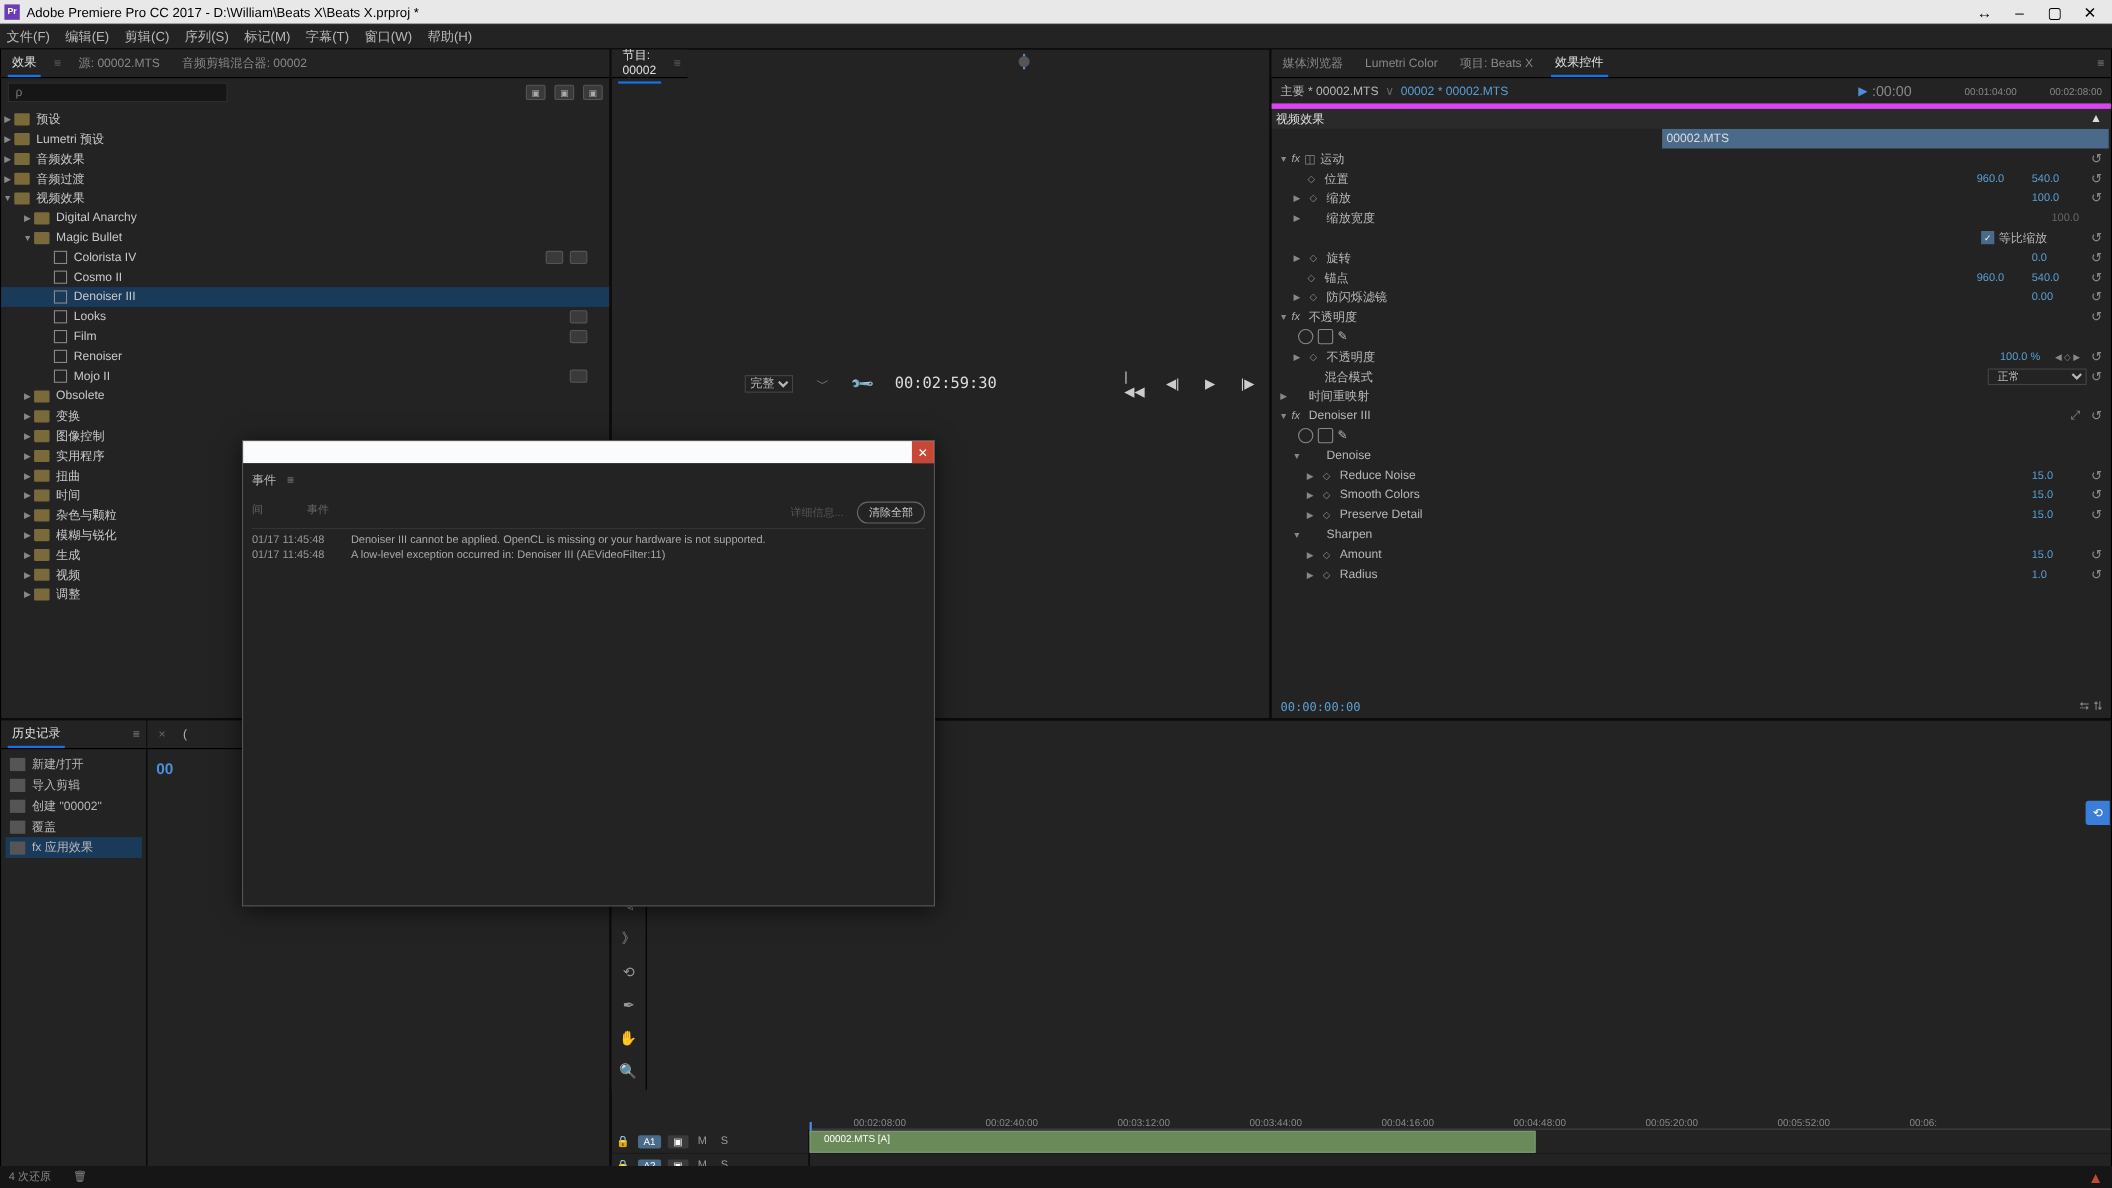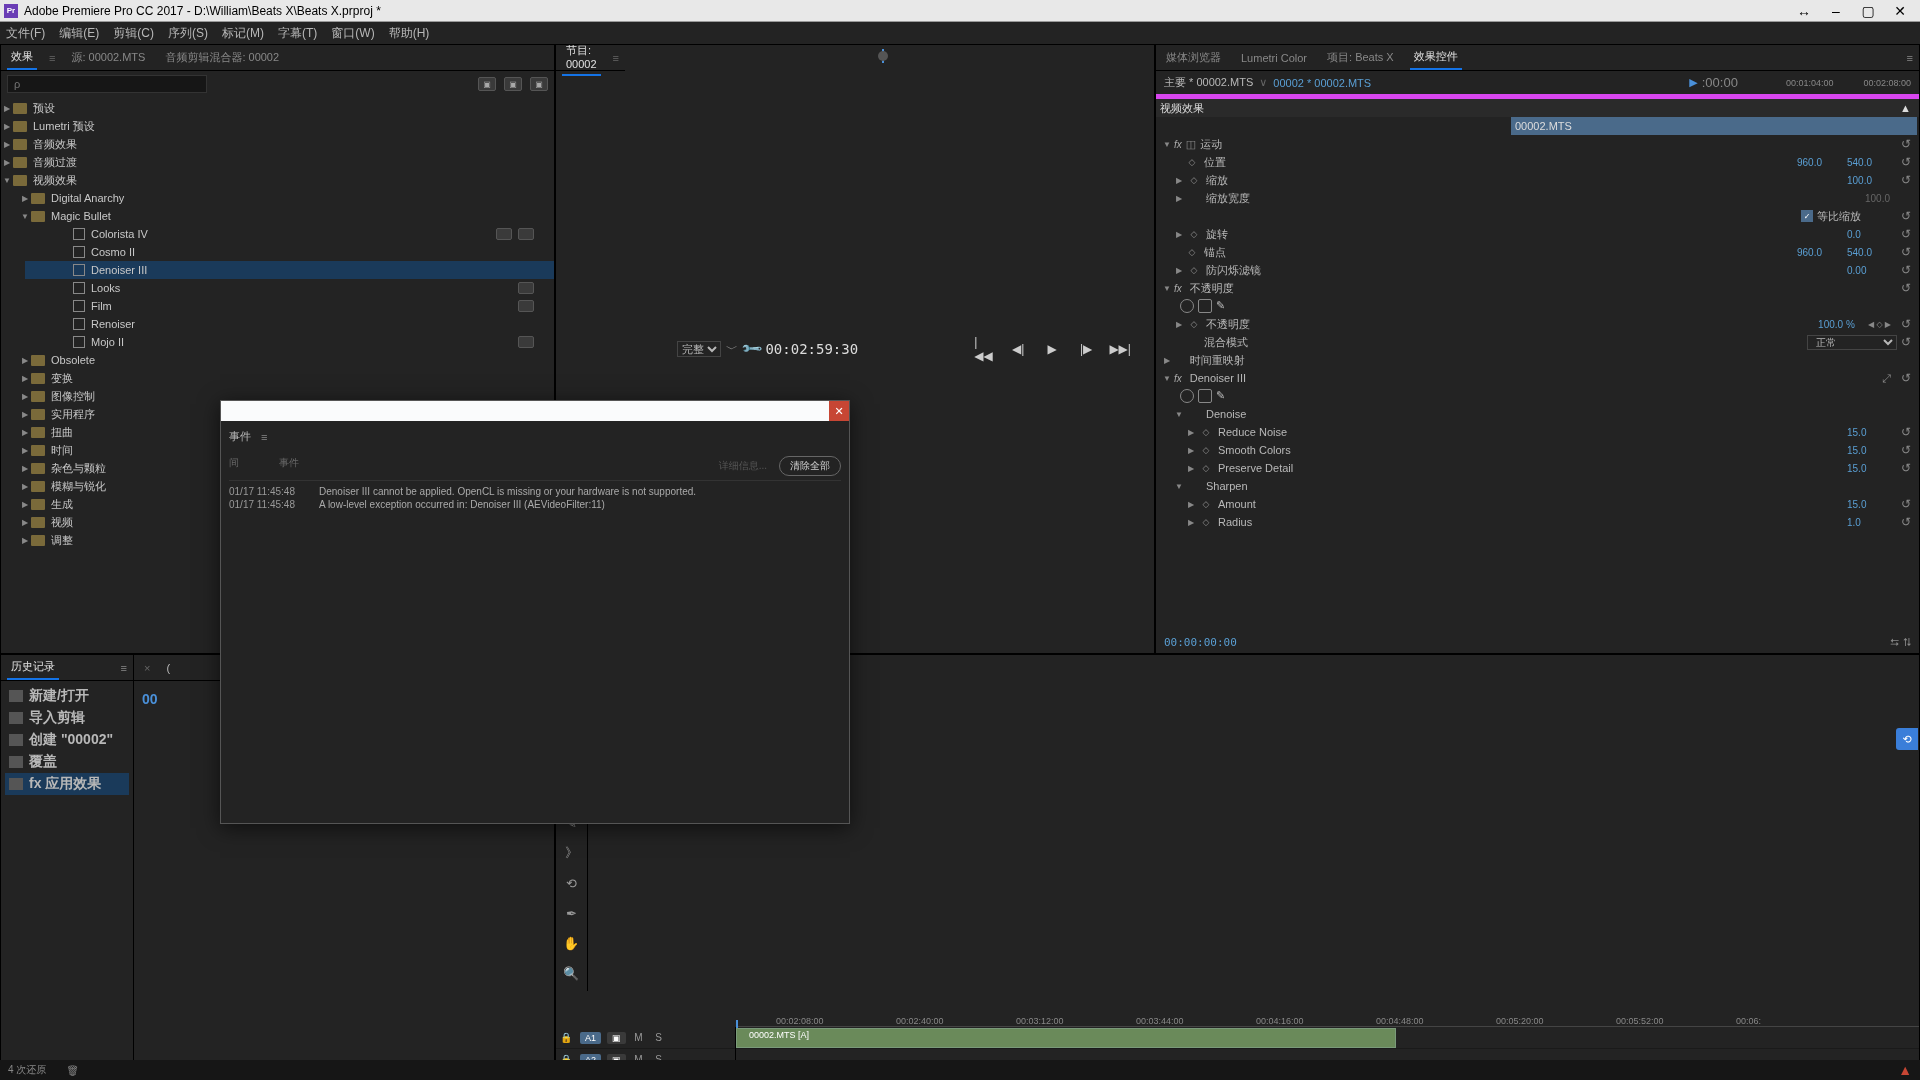--- a/index.html
+++ b/index.html
@@ -25,27 +25,27 @@
 .tree { flex: 1; overflow: auto; padding: 2px 0; }
 .tree-item { display: flex; align-items: center; padding: 2px 0; cursor: pointer; height: 18px; }
 .tree-item.selected { background: #1a3a5a; }
 .tree-item .arrow { width: 12px; text-align: center; font-size: 8px; color: #888; }
 .tree-item .folder-icon { width: 14px; height: 11px; background: #7a6a3a; margin-right: 6px; border-radius: 1px; }
 .tree-item .preset-icon { width: 12px; height: 12px; border: 1px solid #888; margin-right: 6px; }
 .tree-item .label { flex: 1; font-size: 11px; color: #c8c8c8; }
 .tree-item .badges { display: flex; gap: 6px; margin-right: 20px; }
 .tree-item .tag { width: 16px; height: 12px; background: #3a3a3a; border: 1px solid #555; border-radius: 2px; }
 .indent-1 { padding-left: 18px; }
-.indent-2 { padding-left: 36px; margin-left: 24px; }
+.indent-2 { padding-left: 36px; }
 
 
 .monitor { display: flex; flex-direction: row; }
 .video-area { flex: 1; display: flex; align-items: center; justify-content: center; padding: 30px 20px 20px; }
 .video-frame { background: #d0d0d0; width: 100%; height: 100%; }
-.transport-info { display: flex; align-items: center; justify-content: flex-end; padding: 4px 12px; gap: 5px; font-size: 12px; }
+.transport-info { display: flex; align-items: center; justify-content: flex-end; padding: 4px 12px; gap: 21px; font-size: 12px; }
 .transport-info select { background: #232323; color: #b8b8b8; border: 1px solid #444; font-size: 11px; }
 .wrench-icon { display: inline-block; transform: rotate(-45deg); font-size: 14px; }
 .timecode-disp { font-family: monospace; font-size: 14px; color: #ddd; }
 .scrubber { height: 14px; margin: 4px 12px; background: #1a1a1a; position: relative; }
 .scrubber .playhead { position: absolute; left: 0; width: 2px; height: 100%; background: #4a90d9; }
 .transport-controls { display: flex; align-items: center; justify-content: center; gap: 14px; padding: 6px; }
 .transport-controls .btn { width: 20px; height: 20px; display: flex; align-items: center; justify-content: center; color: #ccc; cursor: pointer; font-size: 12px; }
 .transport-controls .plus { margin-left: auto; margin-right: 12px; }
 
 
@@ -66,21 +66,21 @@
 .ec-row .shape-btns { display: flex; gap: 4px; padding-left: 20px; }
 .ec-row .shape { width: 14px; height: 14px; border: 1px solid #888; border-radius: 2px; cursor: pointer; }
 .ec-row .combo { background: #232323; border: 1px solid #444; color: #b8b8b8; font-size: 10px; padding: 0 4px; min-width: 90px; }
 .ec-footer { padding: 4px 8px; display: flex; justify-content: space-between; font-size: 11px; }
 .ec-footer .tc { color: #5a9fd4; font-family: monospace; }
 
 
 .bottom-left { display: grid; grid-template-columns: 133px 1fr; }
 .history { border-right: 1px solid #000; }
 .history-list { padding: 4px; }
-.history-item { display: flex; align-items: center; gap: 6px; padding: 2px 4px; font-size: 14px; cursor: pointer; font-weight: bold; }
+.history-item { display: flex; align-items: center; gap: 6px; padding: 2px 4px; font-size: 11px; cursor: pointer; }
 .history-item.selected { background: #1a3a5a; }
 .history-item .icon { width: 14px; height: 12px; background: #555; }
 
 
 .timeline-panel { display: flex; }
 .tools { width: 32px; background: #232323; display: flex; flex-direction: column; align-items: center; padding: 8px 0; gap: 10px; border-right: 1px solid #000; }
 .tool { width: 20px; height: 20px; display: flex; align-items: center; justify-content: center; color: #999; cursor: pointer; font-size: 13px; }
 .tool.active { color: #4a90d9; }
 .timeline-main { flex: 1; display: flex; flex-direction: column; }
 .timeline-ruler { height: 36px; background: #232323; display: flex; align-items: flex-end; position: relative; border-bottom: 1px solid #444; margin-left: 180px; }

